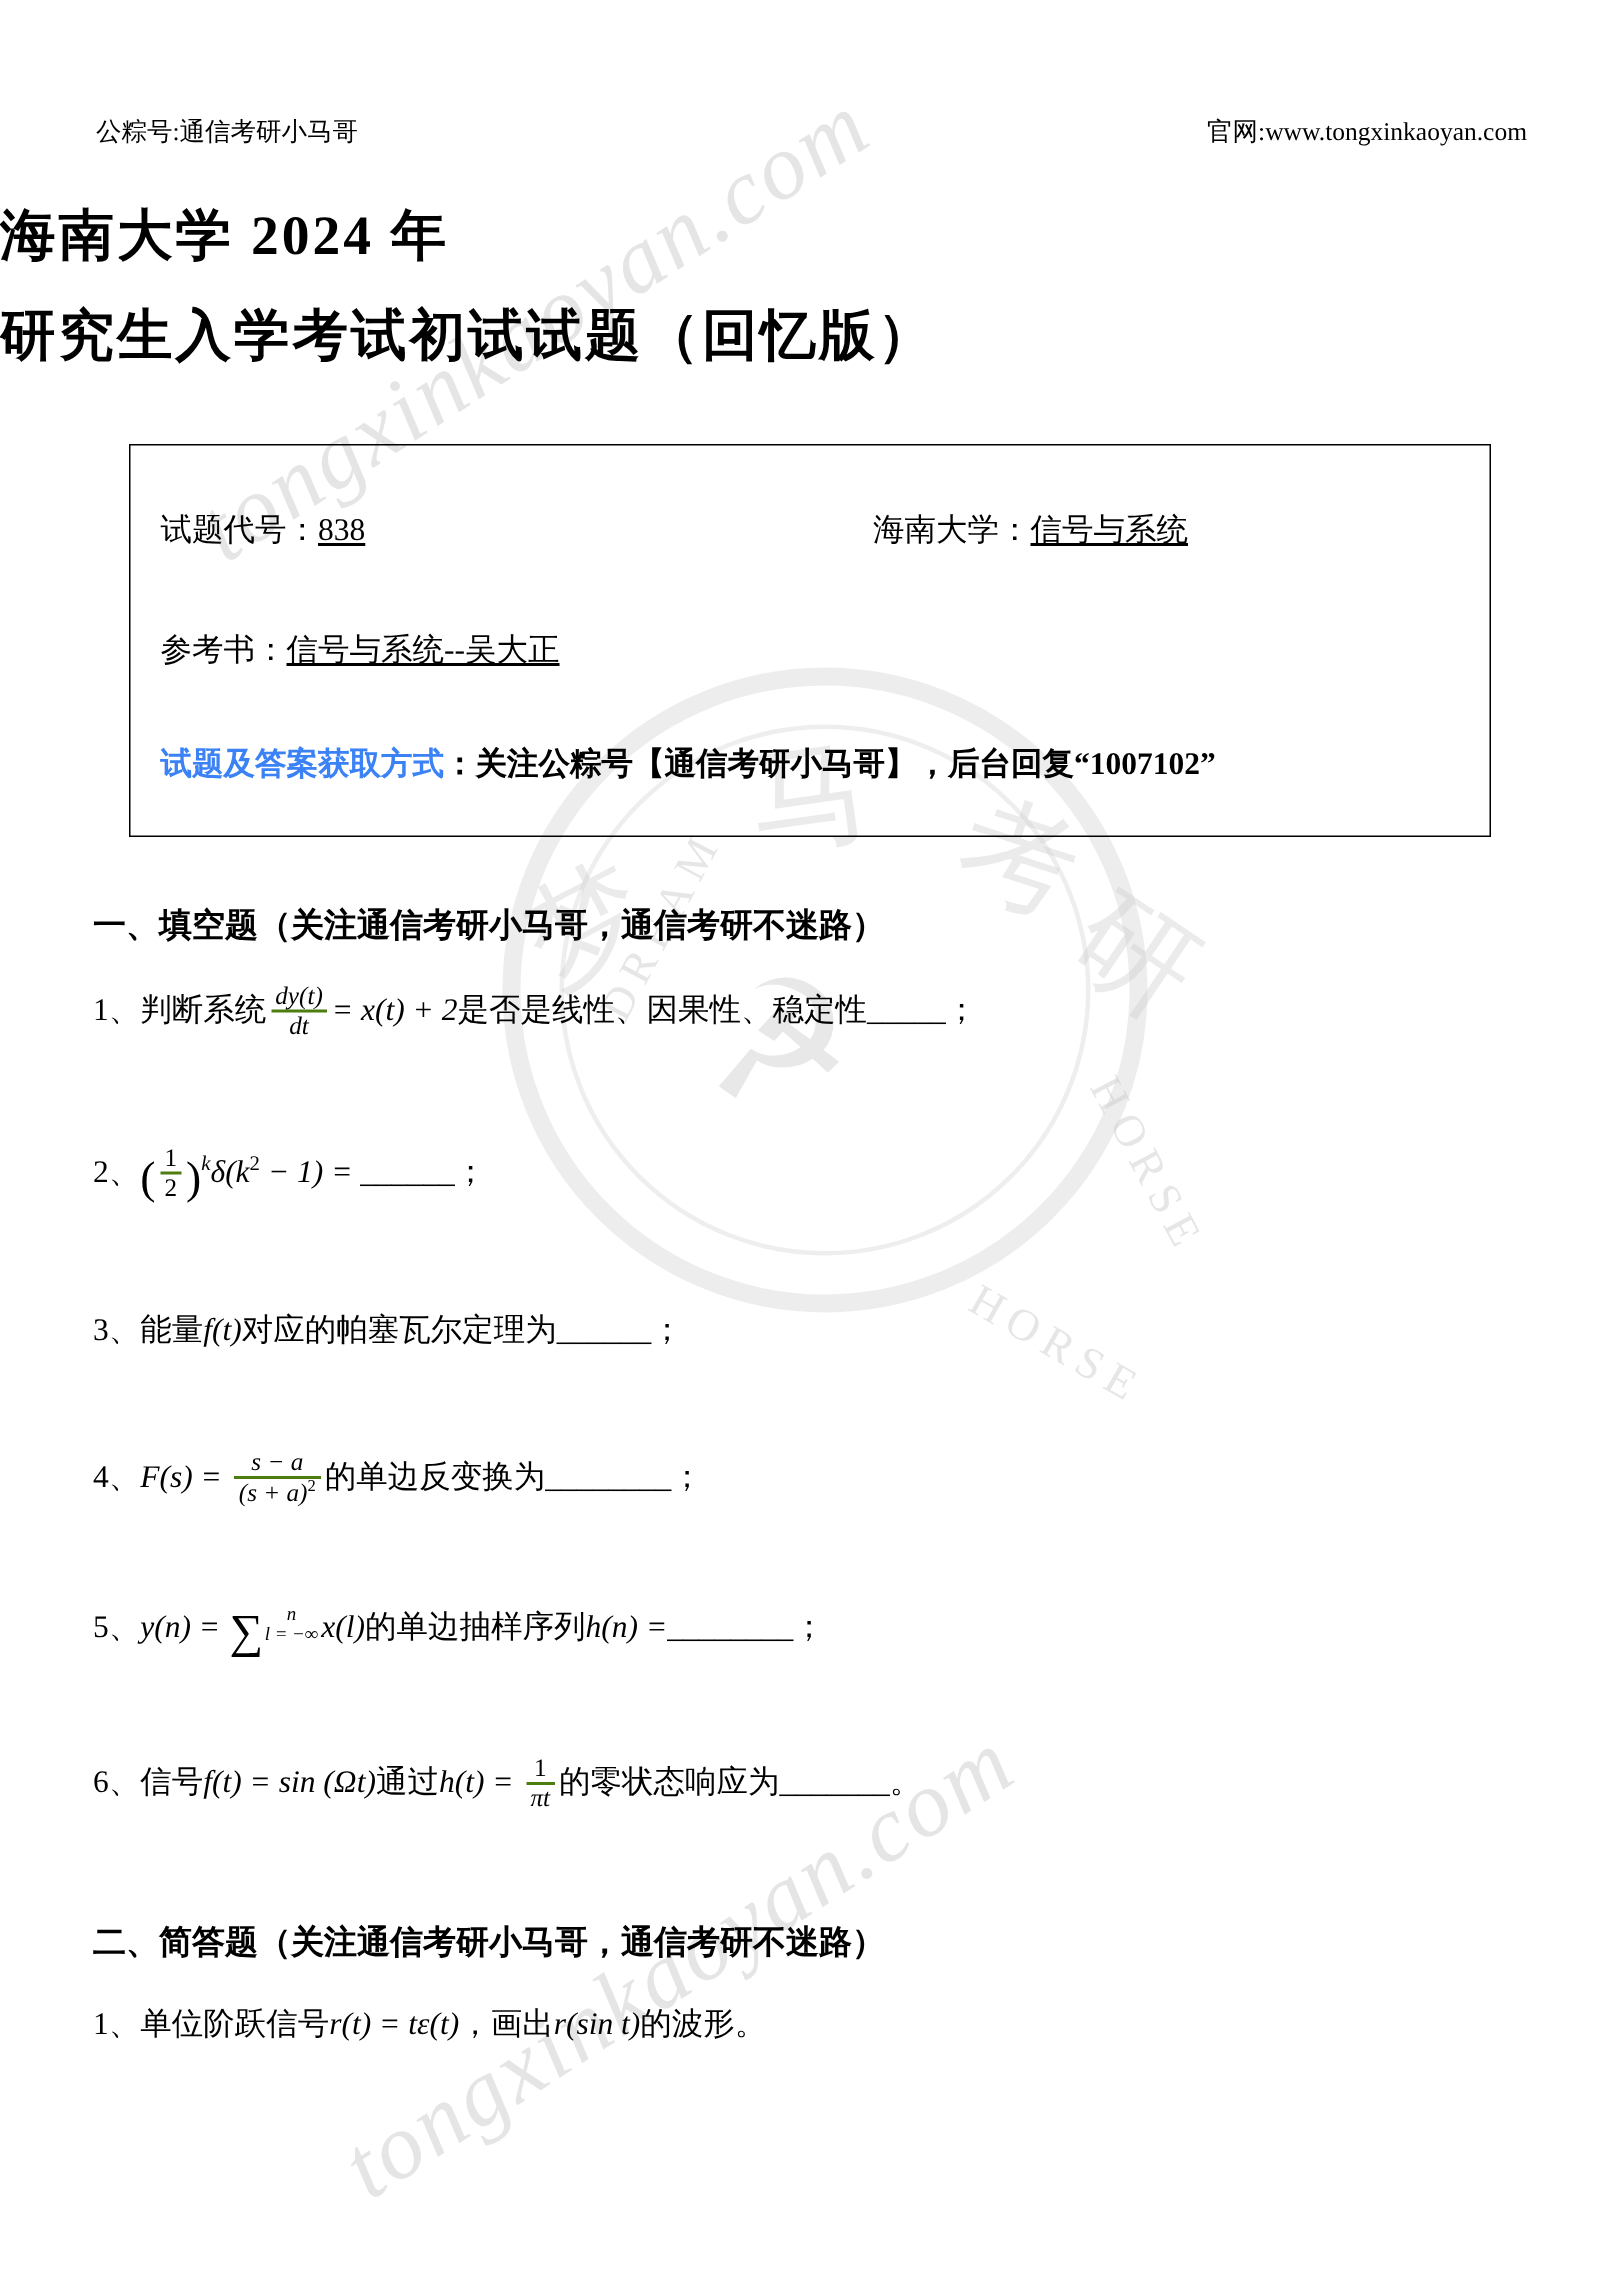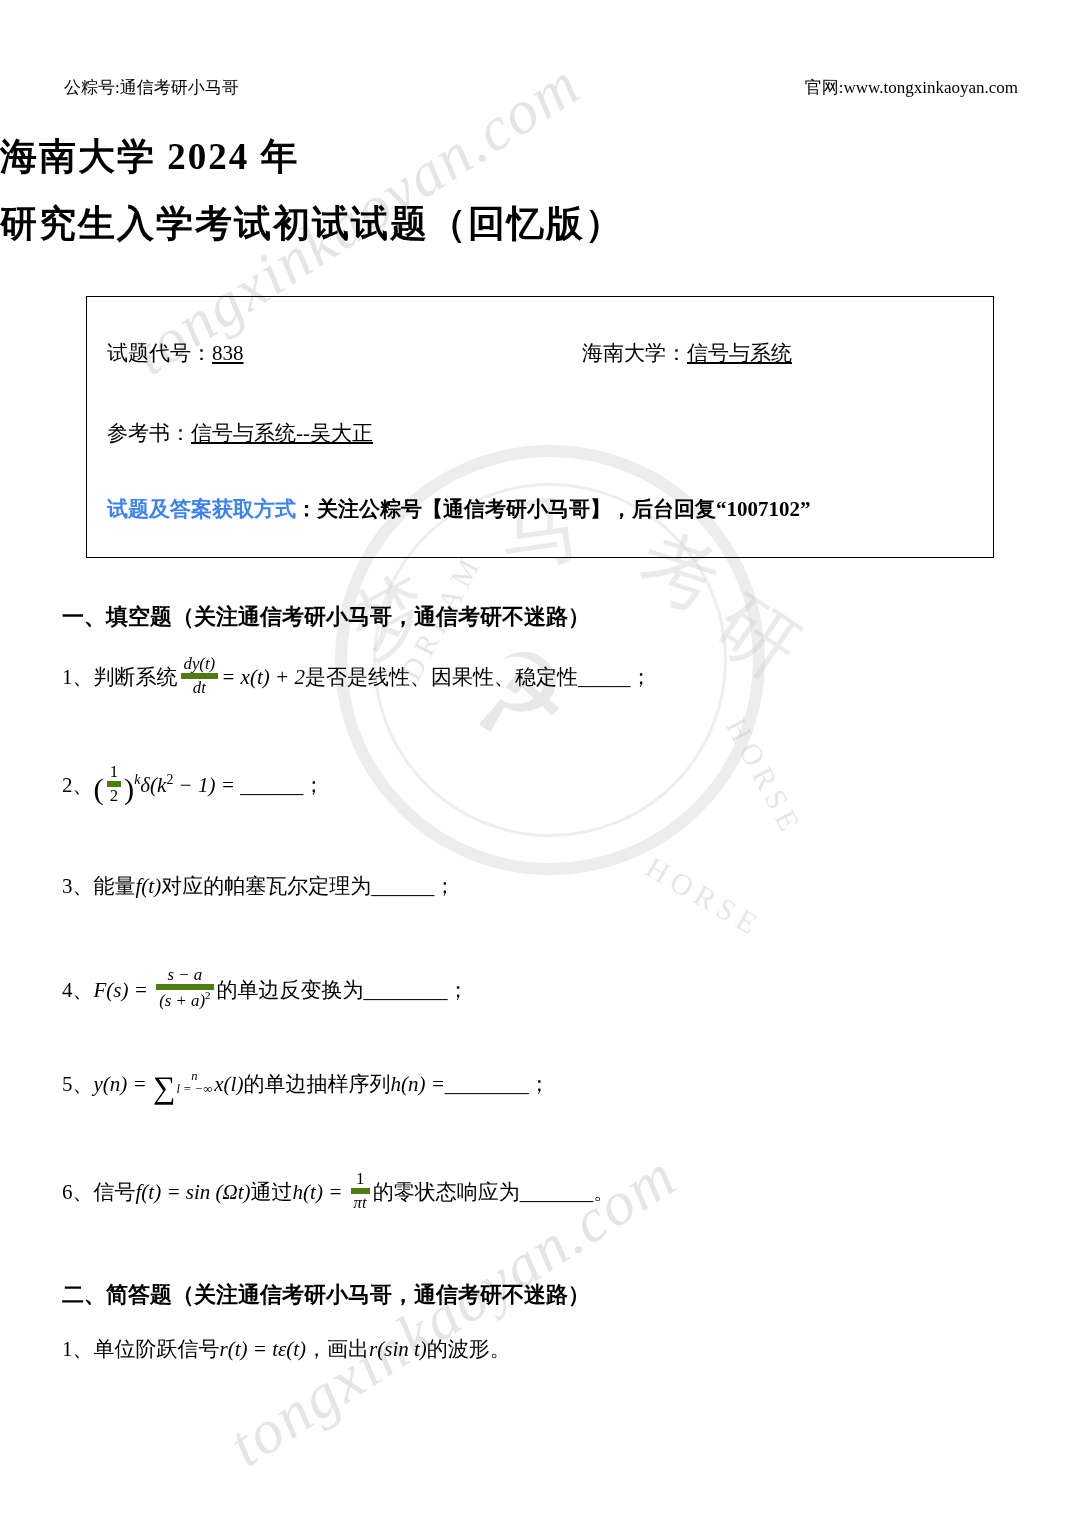--- a/index.html
+++ b/index.html
@@ -188,21 +188,21 @@
   .mi { font-style: italic; font-family: "Liberation Serif", serif; }
   .frac {
     display: inline-block;
     vertical-align: -0.55em;
     text-align: center;
     font-size: 0.80em;
     line-height: 1.08;
     margin: 0 3px;
   }
   .frac .num { display: block; padding: 0 3px; }
-  .frac .den { display: block; border-top: 6px solid #4d7c0f; padding: 0 3px; }
+  .frac .den { display: block; border-top: 2px solid #4d7c0f; padding: 0 3px; }
   .paren-big {
     display: inline-block;
     font-size: 1.45em;
     vertical-align: -0.22em;
     font-family: "Liberation Serif", serif;
   }
   .sup { font-size: 0.66em; vertical-align: super; font-style: italic; }
   .supn { font-size: 0.66em; vertical-align: super; }
   .sigma {
     display: inline-block;

